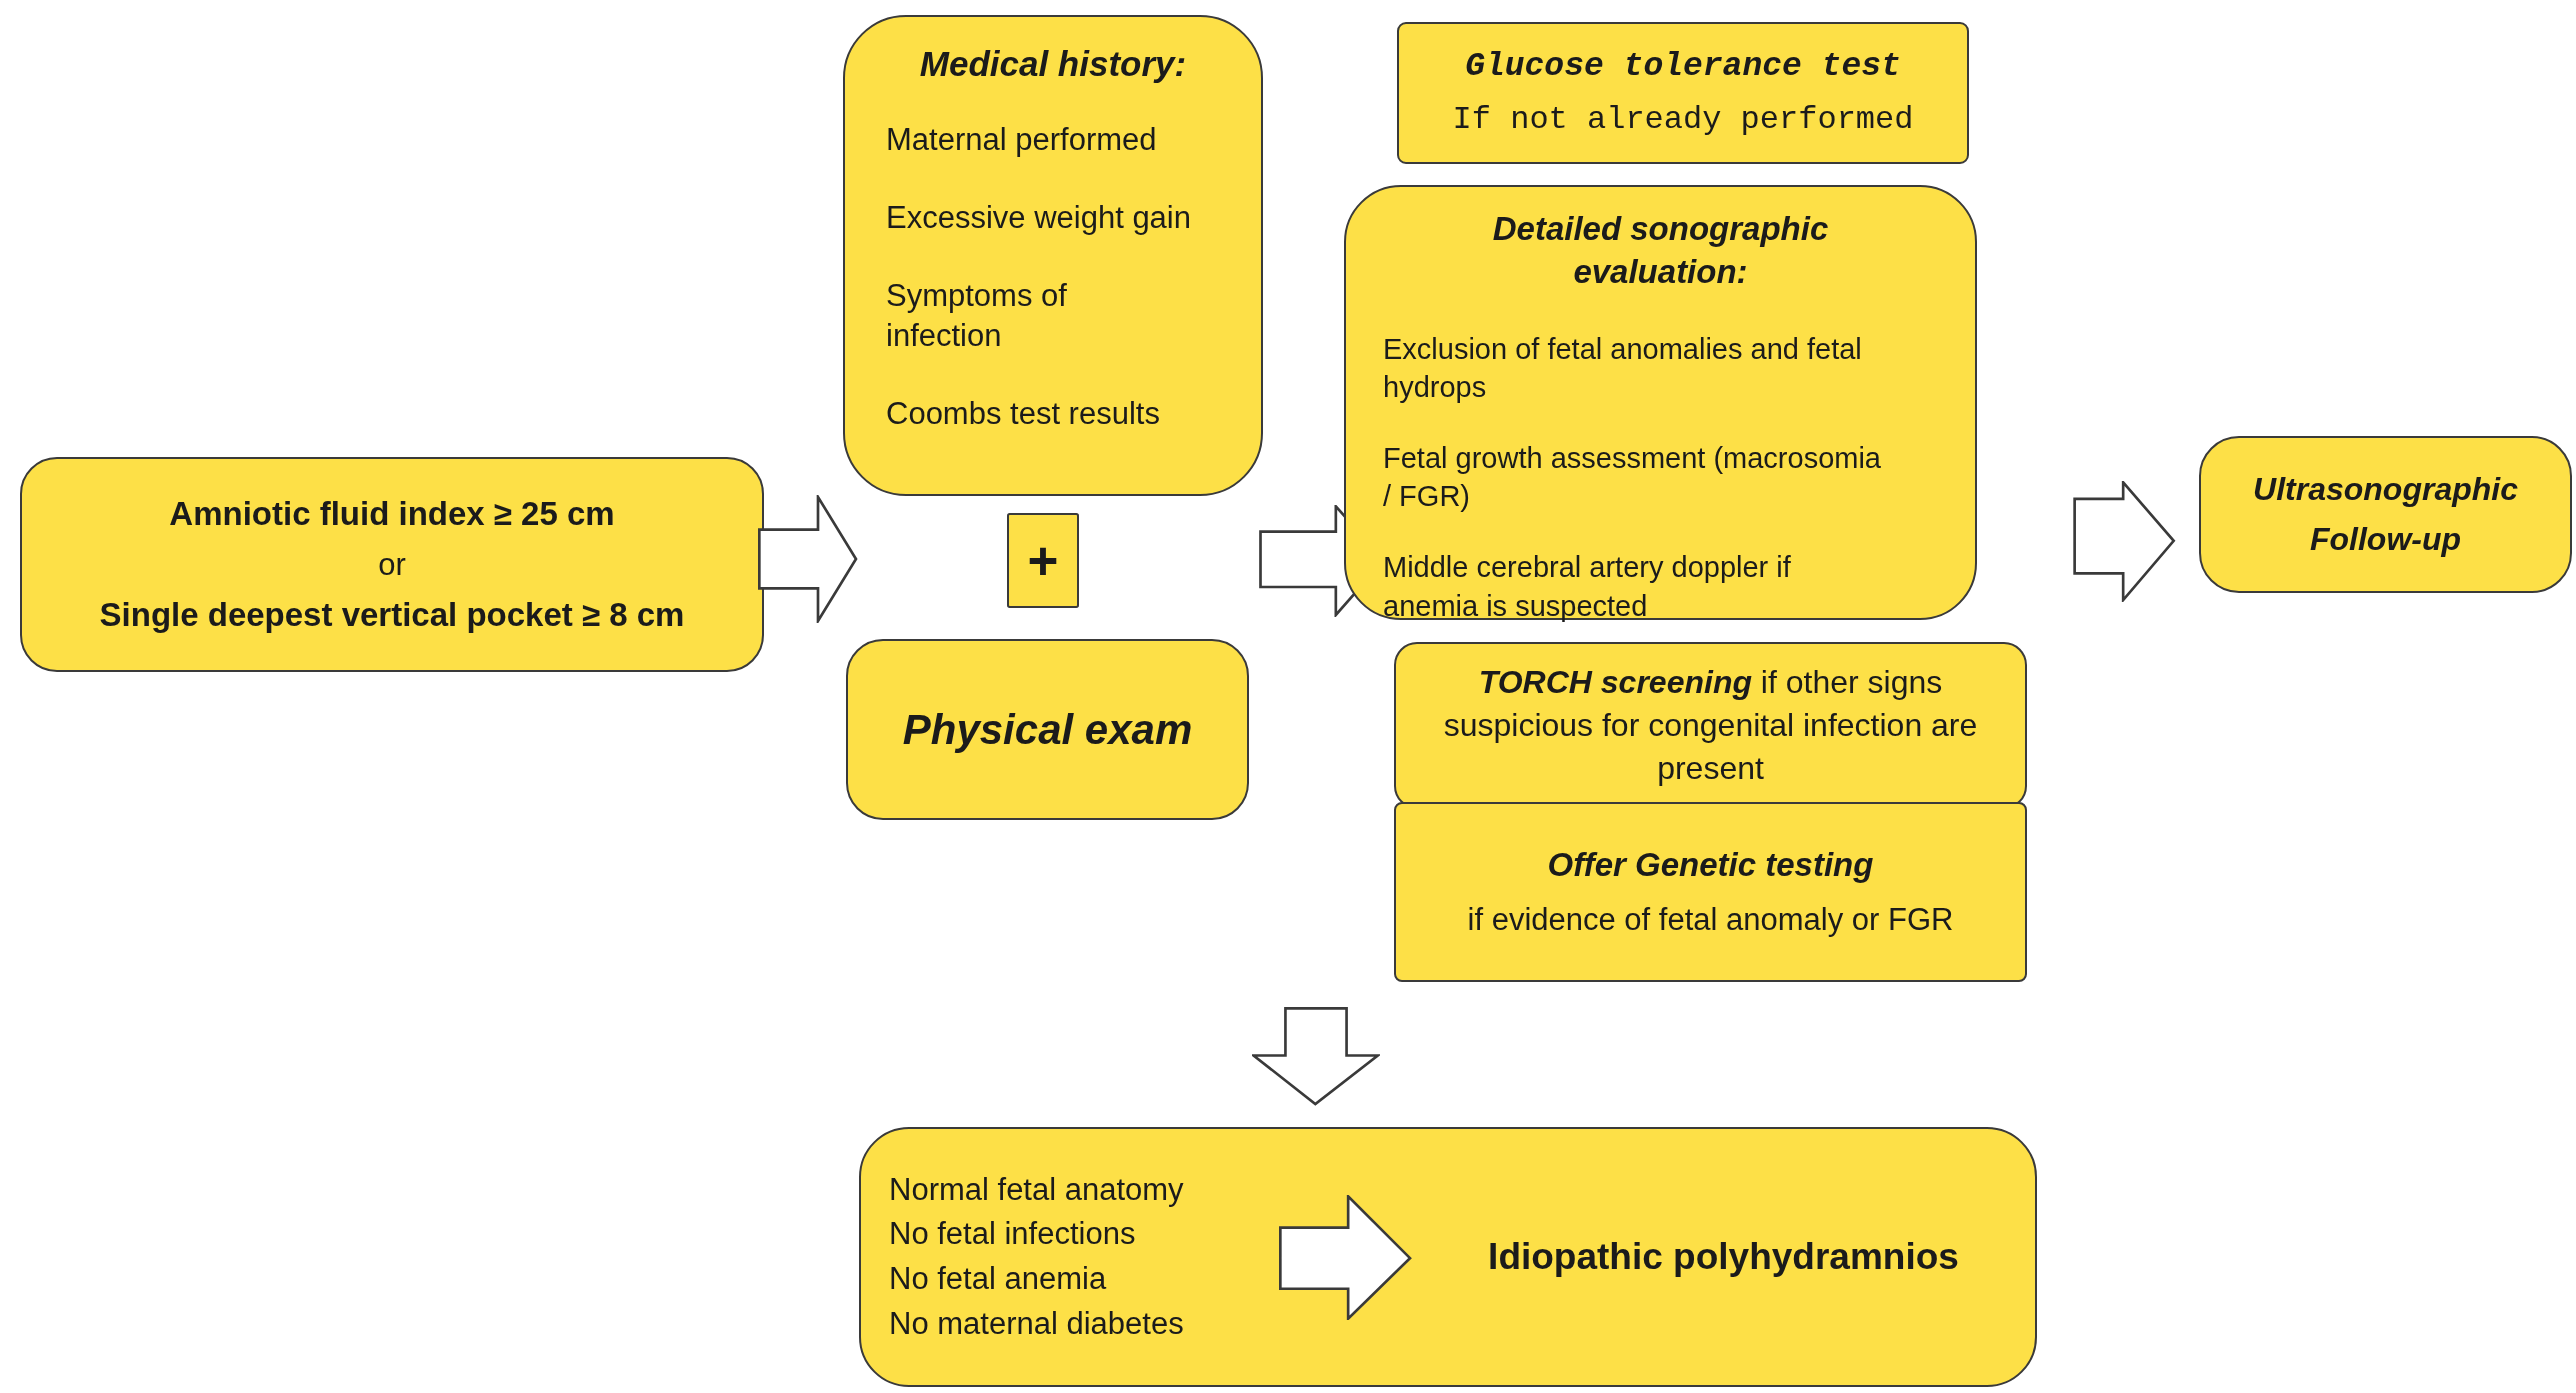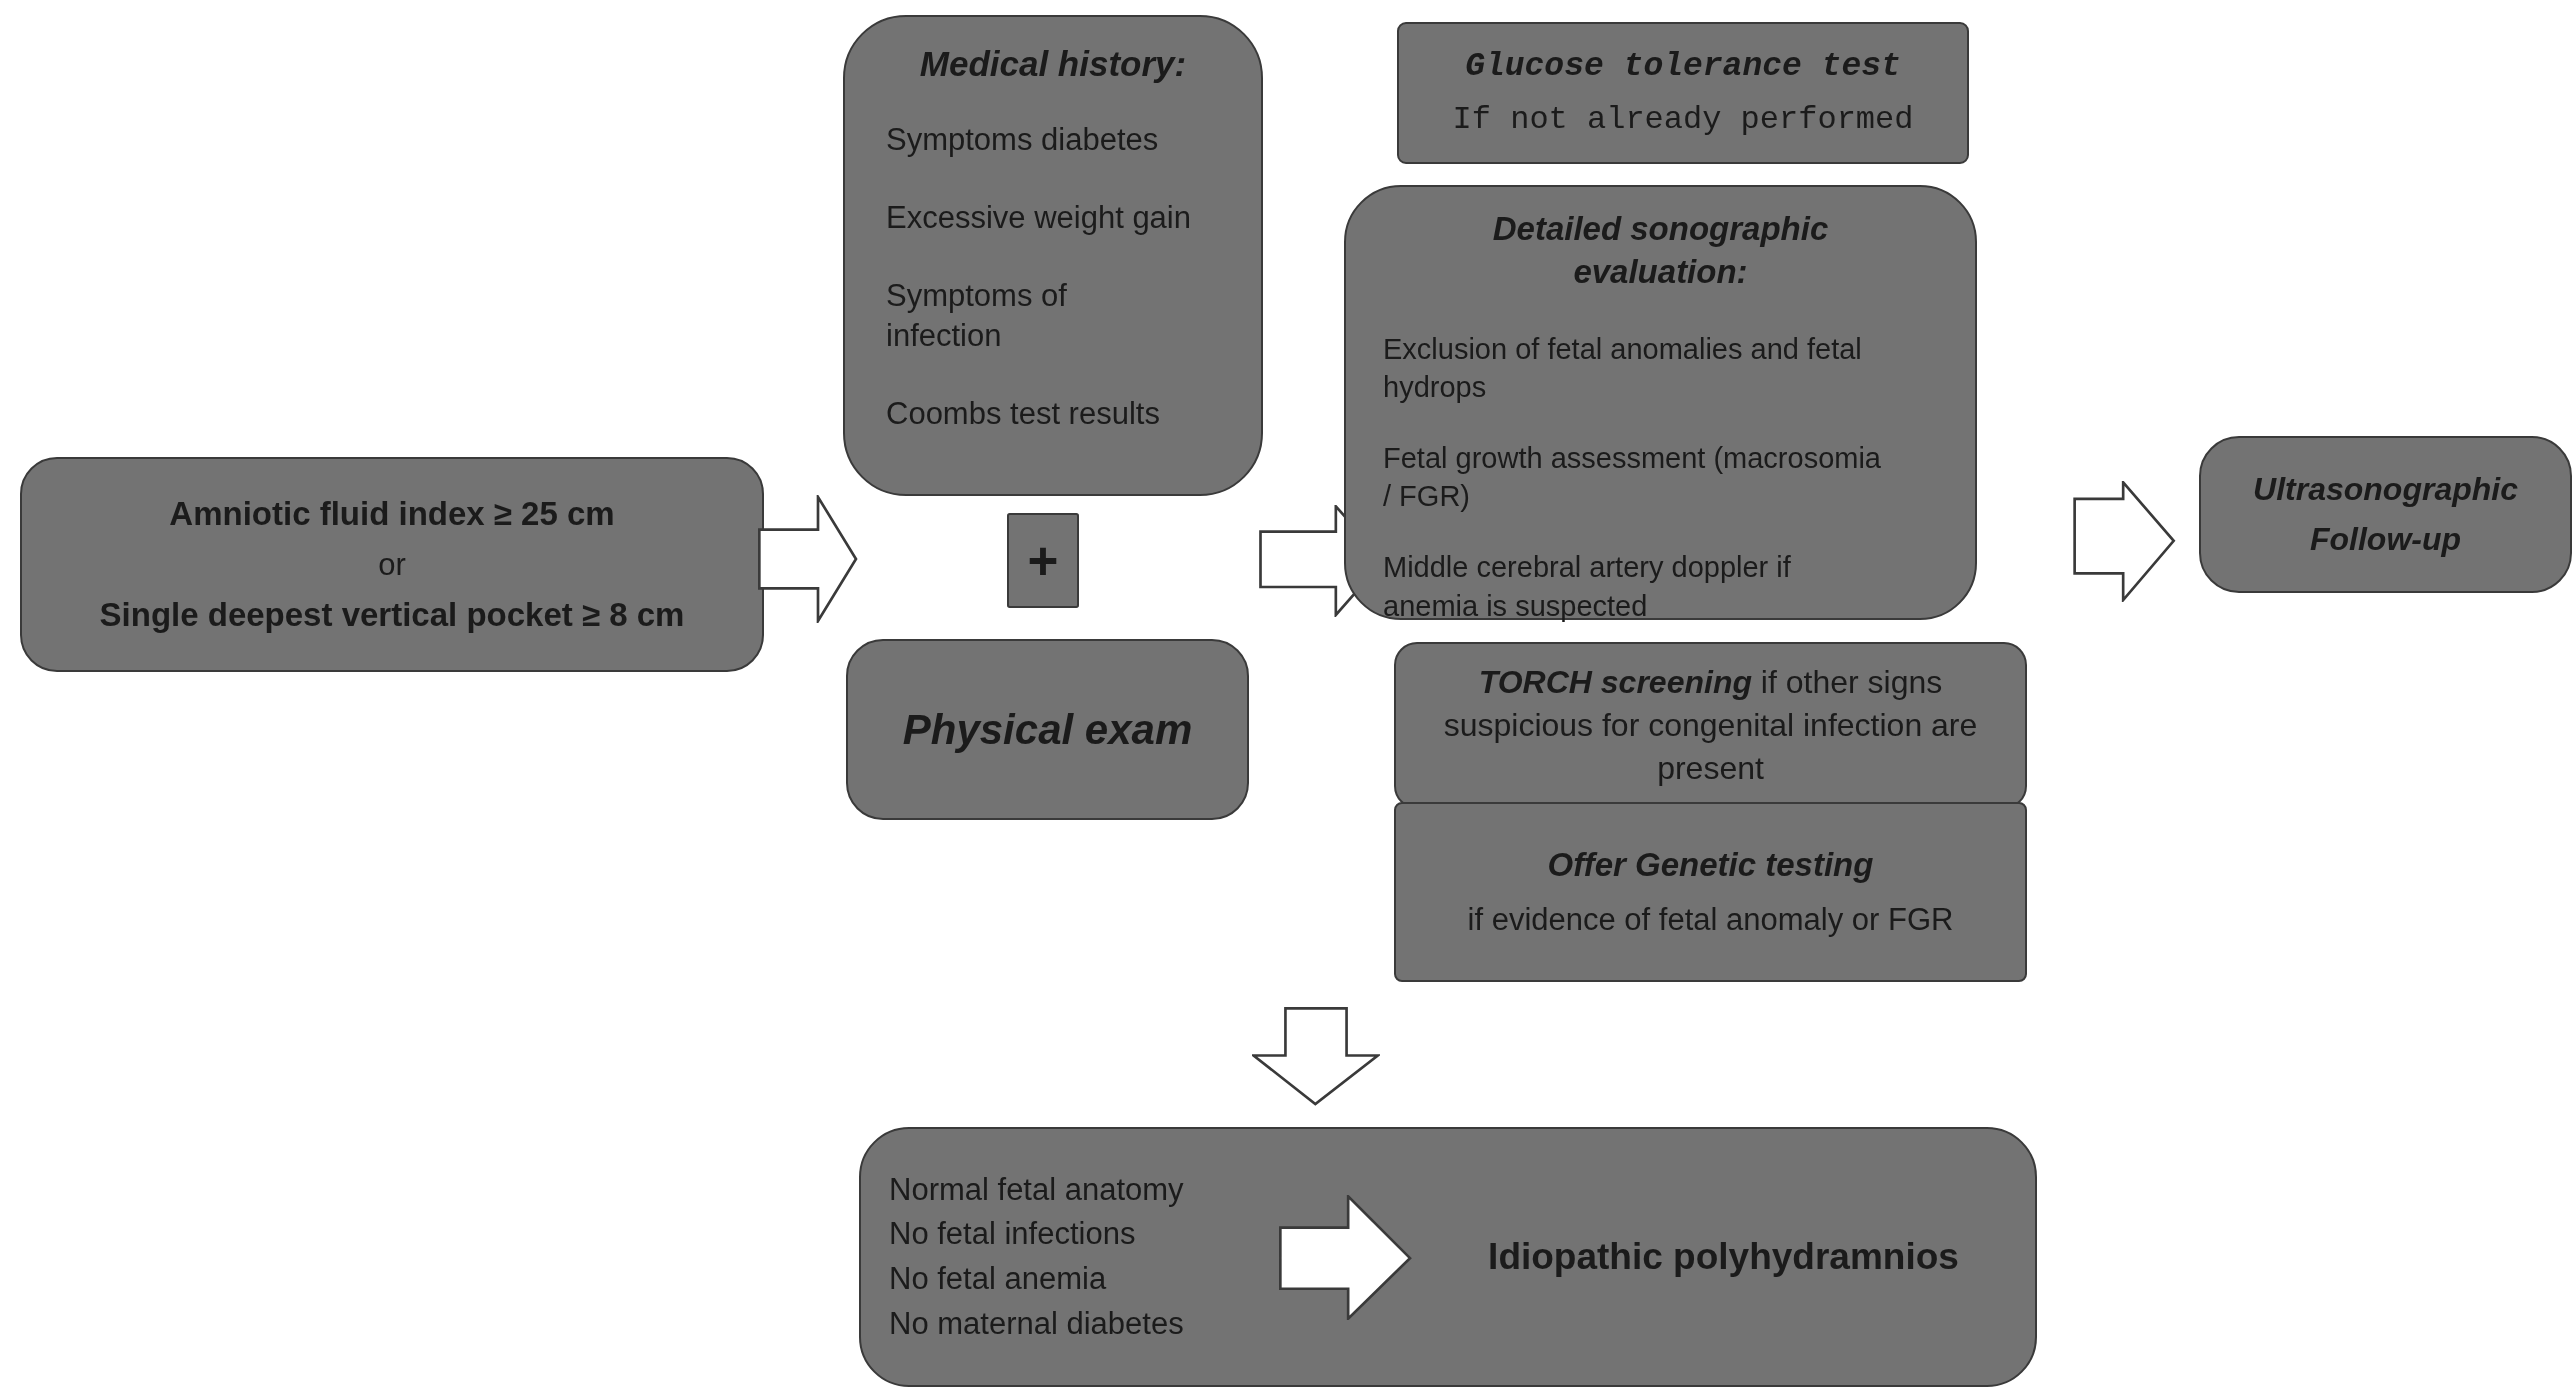--- a/index.html
+++ b/index.html
@@ -6,21 +6,21 @@
   #canvas{
     position:relative;
     width:2576px;height:1393px;
     background:#ffffff;
     font-family:"Liberation Sans","DejaVu Sans",sans-serif;
     color:#1b1b1b;
     overflow:hidden;
   }
   .box{
     position:absolute;
-    background:#737373;
+    background:#fde047;
     border:2.7px solid #3a3a3a;
     box-sizing:border-box;
   }
   .flex-center{display:flex;align-items:center;justify-content:center;}
   .col{display:flex;flex-direction:column;}
   .pre{white-space:pre-line;}
   .bi{font-weight:700;font-style:italic;}
 
   
   #entry-box{
@@ -108,21 +108,21 @@
     <div>Single deepest vertical pocket ≥ 8 cm</div>
   </div>
 
   <svg id="arrow-1" class="arrow" style="left:758px;top:495px;" width="100" height="128" viewBox="0 0 150 192">
     <polygon points="2,52 90,52 90,3 147,96 90,189 90,140 2,140"></polygon>
   </svg>
 
   <div id="mh-box" class="box">
     <div id="mh-title" class="bi">Medical history:</div>
     <div id="mh-items" class="col">
-      <div class="pre">Symptoms diabetes</div>
+      <div class="pre">Maternal performed</div>
       <div class="pre">Excessive weight gain</div>
       <div class="pre">Symptoms of
 infection</div>
       <div class="pre">Coombs test results</div>
     </div>
   </div>
 
   <div id="plus-box" class="box flex-center">
     <span>+</span>
   </div>

